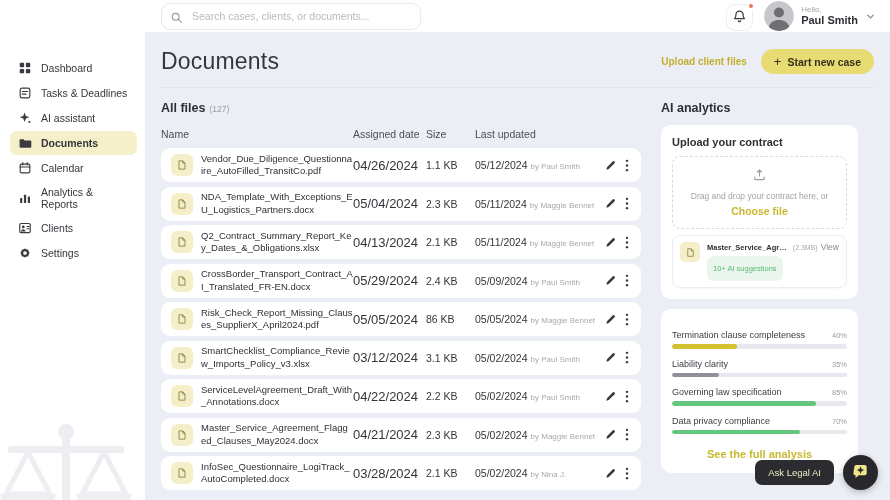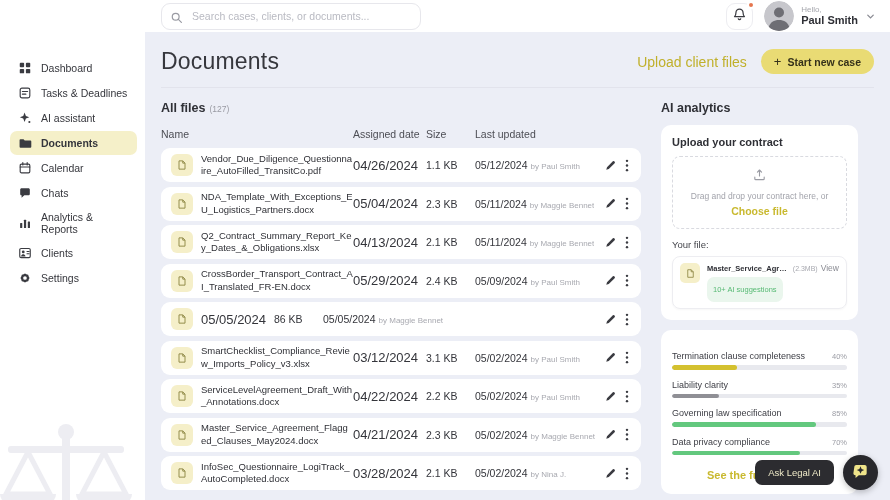--- a/index.html
+++ b/index.html
@@ -20,38 +20,38 @@
   .watermark { position:absolute; left:-14px; top:412px; width:160px; height:160px; pointer-events:none; }
 
   
   .main { position:absolute; left:145px; top:0; width:745px; height:500px; background:#ECEEF6; }
   .topbar { height:32px; background:#fff; display:flex; align-items:center; }
   .search { position:relative; margin-left:16px; width:260px; }
   .search input { width:100%; height:27px; border:1px solid #e7e7ec; border-radius:9px;
     padding:0 8px 0 30px; font-size:10.5px; font-family:"Liberation Sans",sans-serif; color:#55565c; outline:none; background:#fff; }
   .search input::placeholder { color:#b9bac2; }
   .search-ic { position:absolute; left:9px; top:7px; width:13px; height:13px; }
-  .top-right { margin-left:auto; margin-right:14px; display:flex; align-items:center; gap:11px; }
+  .top-right { margin-left:auto; margin-right:14px; display:flex; align-items:flex-end; gap:11px; }
   .bell-box { position:relative; width:27px; height:27px; border:1px solid #ededf1; background:#fff;
     border-radius:9px; display:flex; align-items:center; justify-content:center; cursor:pointer; }
   .bell-box svg { width:15px; height:15px; }
   .dot { position:absolute; top:-3px; right:-3px; width:8px; height:8px; border-radius:50%;
     background:#E5764E; border:2px solid #fff; }
   .user { display:flex; align-items:center; gap:7px; cursor:pointer; }
   .avatar { width:30px; height:30px; border-radius:50%; overflow:hidden; display:inline-flex; }
   .user-text { display:flex; flex-direction:column; line-height:1.2; }
   .hello { font-size:8px; color:#a5a6ad; }
   .uname { font-size:11px; font-weight:bold; color:#2F3036; }
   .chev { width:11px; height:11px; display:inline-flex; }
 
   .content { padding:0 16px; }
   .page-head { display:flex; align-items:center; padding:16px 0 12px 0; border-bottom:1px solid #e2e3ec; }
   .page-head h1 { font-size:23px; font-weight:400; color:#36373d; letter-spacing:.2px; }
   .head-actions { margin-left:auto; display:flex; align-items:center; gap:14px; }
-  .upload-link { font-size:14px; font-weight:normal; color:#C0B02B; cursor:pointer; text-decoration:none;margin-left:45px; }
+  .upload-link { font-size:10px; font-weight:bold; color:#C0B02B; cursor:pointer; text-decoration:none;margin-left:45px; }
   .new-case { display:flex; align-items:center; gap:6px; height:25px; padding:0 13px;
     background:#E9DB74; border:none; border-radius:13px; font-family:"Liberation Sans",sans-serif;
     font-size:10.5px; font-weight:bold; color:#35311a; cursor:pointer; }
   .new-case .plus { font-size:13px; font-weight:400; }
 
   .content-cols { display:flex; align-items:flex-start; }
 
   
   .files { width:480px; }
   .files-title-row { margin-top:13px; display:flex; align-items:baseline; gap:4px; }
@@ -177,28 +177,20 @@
         <div class="nav-item">
           <span class="nav-icon">
             <svg viewBox="0 0 16 16" fill="none" stroke="#3A3B41" stroke-width="1.3" stroke-linecap="round">
               <rect x="2.5" y="3.5" width="11" height="10" rx="1.5"></rect>
               <path d="M2.5 6.8h11M5.5 1.8v2.8M10.5 1.8v2.8"></path>
             </svg>
           </span>
           <span class="nav-label">Calendar</span>
         </div>
 
-        <div class="nav-item">
-          <span class="nav-icon">
-            <svg viewBox="0 0 16 16" fill="#3A3B41">
-              <path d="M2.5 4.2c0-.9.7-1.6 1.6-1.6h7.8c.9 0 1.6.7 1.6 1.6v4.9c0 .9-.7 1.6-1.6 1.6H7.2l-3.1 2.7v-2.7h-.1c-.9 0-1.5-.7-1.5-1.6z"></path>
-            </svg>
-          </span>
-          <span class="nav-label">Chats</span>
-        </div>
 
         <div class="nav-item">
           <span class="nav-icon">
             <svg viewBox="0 0 16 16" fill="#3A3B41">
               <rect x="2.4" y="8" width="2.5" height="5.6" rx="0.6"></rect>
               <rect x="6.8" y="4.2" width="2.5" height="9.4" rx="0.6"></rect>
               <rect x="11.2" y="6.3" width="2.5" height="7.3" rx="0.6"></rect>
             </svg>
           </span>
           <span class="nav-label">Analytics &amp; Reports</span>
@@ -439,20 +431,21 @@
                 </button>
               </div>
 
               <div class="frow">
                 <span class="ficon">
                   <svg viewBox="0 0 16 16" fill="none" stroke="#8a833f" stroke-width="1.2" stroke-linejoin="round">
                     <path d="M4 2.5h5l3 3v8H4z"></path>
                     <path d="M9 2.5v3h3"></path>
                   </svg>
                 </span>
+                <span class="fname">Risk_Check_Report_Missing_Clauses_SupplierX_April2024.pdf</span>
                 <span class="fdate">05/05/2024</span>
                 <span class="fsize">86 KB</span>
                 <span class="fupd">
                   <span class="fupd-date">05/05/2024</span>
                   <span class="fby">by Maggie Bennet</span>
                 </span>
                 <button class="icon-btn">
                   <span>
                     <svg viewBox="0 0 16 16" width="13" height="13" fill="#3A3B41">
                       <path d="M2.8 13.2l.9-3.1 7.2-7.2a1.2 1.2 0 0 1 1.7 0l.5.5a1.2 1.2 0 0 1 0 1.7l-7.2 7.2-3.1.9z"></path>
@@ -609,21 +602,20 @@
             <div class="dropzone">
               <span class="dz-ic">
                 <svg viewBox="0 0 16 16" fill="none" stroke="#9a9ba3" stroke-width="1.2" stroke-linecap="round" stroke-linejoin="round">
                   <path d="M8 9.5V3.3M5.8 5.4L8 3.2l2.2 2.2"></path>
                     <path d="M3 10.8v1.7c0 .6.4 1 1 1h8c.6 0 1-.4 1-1v-1.7"></path>
                 </svg>
               </span>
               <div class="drop-text">Drag and drop your contract here, or</div>
               <a class="choose">Choose file</a>
             </div>
-            <div class="yourfile">Your file:</div>
             <div class="filechip">
               <span class="chip-ic">
                 <svg viewBox="0 0 16 16" fill="none" stroke="#8a833f" stroke-width="1.2" stroke-linejoin="round">
                   <path d="M4 2.5h5l3 3v8H4z"></path>
                     <path d="M9 2.5v3h3"></path>
                 </svg>
               </span>
               <div class="chip-main">
                 <div class="chip-row1">
                   <span class="chip-name">Master_Service_Agreement_Flagged_...</span>

